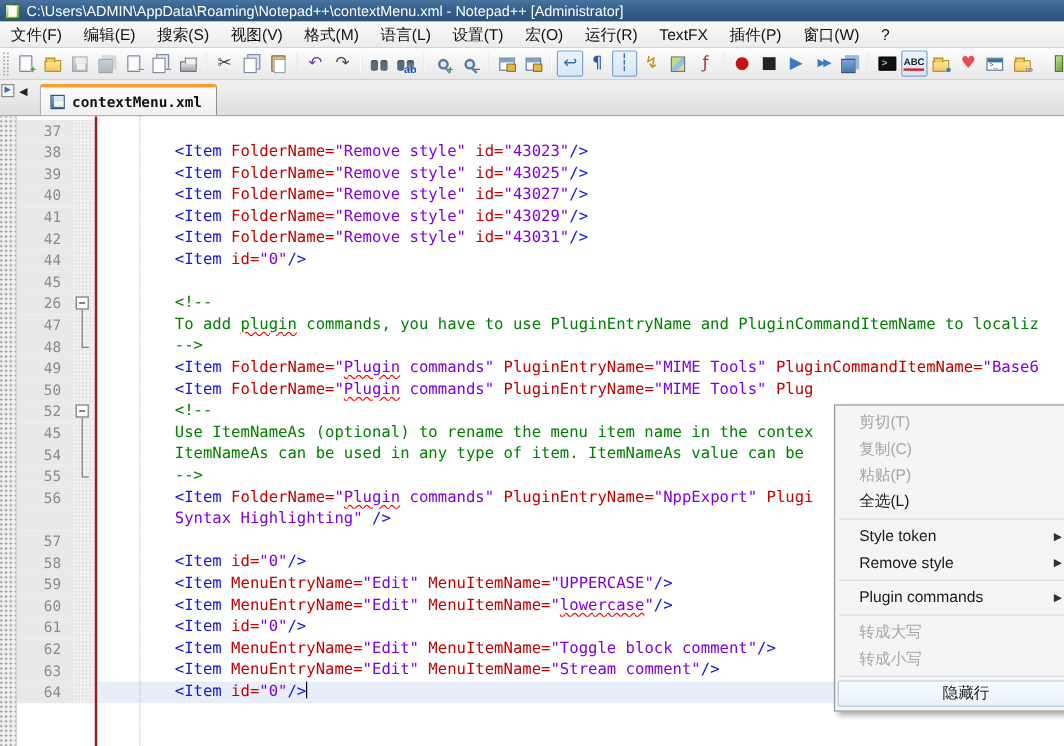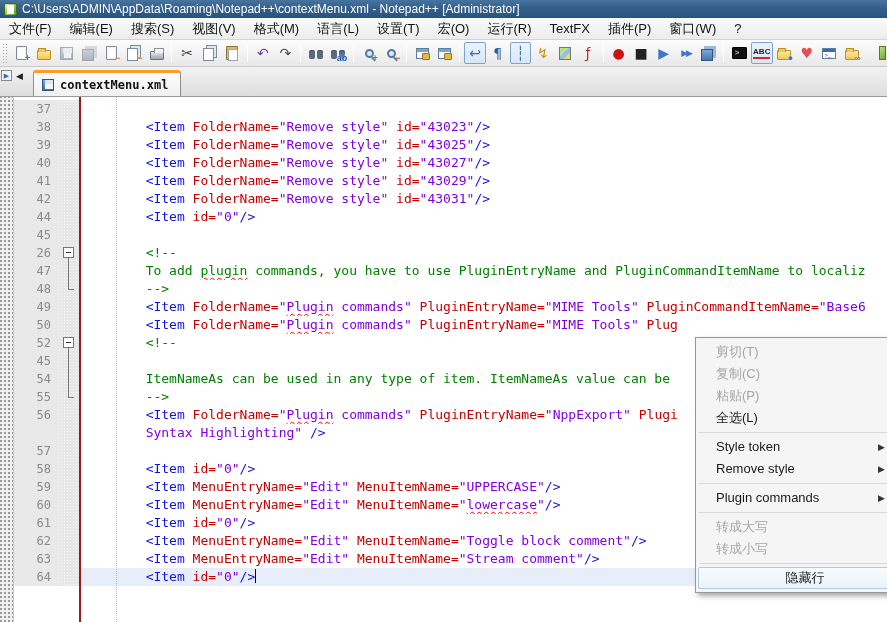--- a/index.html
+++ b/index.html
@@ -323,21 +323,21 @@
       <div class="crow"><span class="ln">41</span><span class="fm"></span><span class="tx"><span class="p">        </span><span class="t">&lt;Item </span><span class="a">FolderName=</span><span class="v">"Remove style"</span><span class="p"> </span><span class="a">id=</span><span class="v">"43029"</span><span class="t">/&gt;</span></span></div>
       <div class="crow"><span class="ln">42</span><span class="fm"></span><span class="tx"><span class="p">        </span><span class="t">&lt;Item </span><span class="a">FolderName=</span><span class="v">"Remove style"</span><span class="p"> </span><span class="a">id=</span><span class="v">"43031"</span><span class="t">/&gt;</span></span></div>
       <div class="crow"><span class="ln">44</span><span class="fm"></span><span class="tx"><span class="p">        </span><span class="t">&lt;Item </span><span class="a">id=</span><span class="v">"0"</span><span class="t">/&gt;</span></span></div>
       <div class="crow"><span class="ln">45</span><span class="fm"></span><span class="tx"></span></div>
       <div class="crow"><span class="ln">26</span><span class="fm"><div class="fbox"></div><div class="fv-b"></div></span><span class="tx"><span class="p">        </span><span class="c">&lt;!--</span></span></div>
       <div class="crow"><span class="ln">47</span><span class="fm"><div class="fv-full"></div></span><span class="tx"><span class="p">        </span><span class="c">To add </span><span class="c sq">plugin</span><span class="c"> commands, you have to use PluginEntryName and PluginCommandItemName to localiz</span></span></div>
       <div class="crow"><span class="ln">48</span><span class="fm"><div class="fv-t"></div><div class="fh"></div></span><span class="tx"><span class="p">        </span><span class="c">--&gt;</span></span></div>
       <div class="crow"><span class="ln">49</span><span class="fm"></span><span class="tx"><span class="p">        </span><span class="t">&lt;Item </span><span class="a">FolderName=</span><span class="v">"</span><span class="v sq">Plugin</span><span class="v"> commands"</span><span class="p"> </span><span class="a">PluginEntryName=</span><span class="v">"MIME Tools"</span><span class="p"> </span><span class="a">PluginCommandItemName=</span><span class="v">"Base6</span></span></div>
       <div class="crow"><span class="ln">50</span><span class="fm"></span><span class="tx"><span class="p">        </span><span class="t">&lt;Item </span><span class="a">FolderName=</span><span class="v">"</span><span class="v sq">Plugin</span><span class="v"> commands"</span><span class="p"> </span><span class="a">PluginEntryName=</span><span class="v">"MIME Tools"</span><span class="p"> </span><span class="a">Plug</span></span></div>
       <div class="crow"><span class="ln">52</span><span class="fm"><div class="fbox"></div><div class="fv-b"></div></span><span class="tx"><span class="p">        </span><span class="c">&lt;!--</span></span></div>
-      <div class="crow"><span class="ln">45</span><span class="fm"><div class="fv-full"></div></span><span class="tx"><span class="p">        </span></span></div>
+      <div class="crow"><span class="ln">45</span><span class="fm"><div class="fv-full"></div></span><span class="tx"><span class="p">        </span><span class="c">Use ItemNameAs (optional) to rename the menu item name in the contex</span></span></div>
       <div class="crow"><span class="ln">54</span><span class="fm"><div class="fv-full"></div></span><span class="tx"><span class="p">        </span><span class="c">ItemNameAs can be used in any type of item. ItemNameAs value can be </span></span></div>
       <div class="crow"><span class="ln">55</span><span class="fm"><div class="fv-t"></div><div class="fh"></div></span><span class="tx"><span class="p">        </span><span class="c">--&gt;</span></span></div>
       <div class="crow"><span class="ln">56</span><span class="fm"></span><span class="tx"><span class="p">        </span><span class="t">&lt;Item </span><span class="a">FolderName=</span><span class="v">"</span><span class="v sq">Plugin</span><span class="v"> commands"</span><span class="p"> </span><span class="a">PluginEntryName=</span><span class="v">"NppExport"</span><span class="p"> </span><span class="a">Plugi</span></span></div>
       <div class="crow"><span class="ln"></span><span class="fm"></span><span class="tx"><span class="p">        </span><span class="v">Syntax Highlighting"</span><span class="t"> /&gt;</span></span></div>
       <div class="crow"><span class="ln">57</span><span class="fm"></span><span class="tx"></span></div>
       <div class="crow"><span class="ln">58</span><span class="fm"></span><span class="tx"><span class="p">        </span><span class="t">&lt;Item </span><span class="a">id=</span><span class="v">"0"</span><span class="t">/&gt;</span></span></div>
       <div class="crow"><span class="ln">59</span><span class="fm"></span><span class="tx"><span class="p">        </span><span class="t">&lt;Item </span><span class="a">MenuEntryName=</span><span class="v">"Edit"</span><span class="p"> </span><span class="a">MenuItemName=</span><span class="v">"UPPERCASE"</span><span class="t">/&gt;</span></span></div>
       <div class="crow"><span class="ln">60</span><span class="fm"></span><span class="tx"><span class="p">        </span><span class="t">&lt;Item </span><span class="a">MenuEntryName=</span><span class="v">"Edit"</span><span class="p"> </span><span class="a">MenuItemName=</span><span class="v">"</span><span class="v sq">lowercase</span><span class="v">"</span><span class="t">/&gt;</span></span></div>
       <div class="crow"><span class="ln">61</span><span class="fm"></span><span class="tx"><span class="p">        </span><span class="t">&lt;Item </span><span class="a">id=</span><span class="v">"0"</span><span class="t">/&gt;</span></span></div>
       <div class="crow"><span class="ln">62</span><span class="fm"></span><span class="tx"><span class="p">        </span><span class="t">&lt;Item </span><span class="a">MenuEntryName=</span><span class="v">"Edit"</span><span class="p"> </span><span class="a">MenuItemName=</span><span class="v">"Toggle block comment"</span><span class="t">/&gt;</span></span></div>

